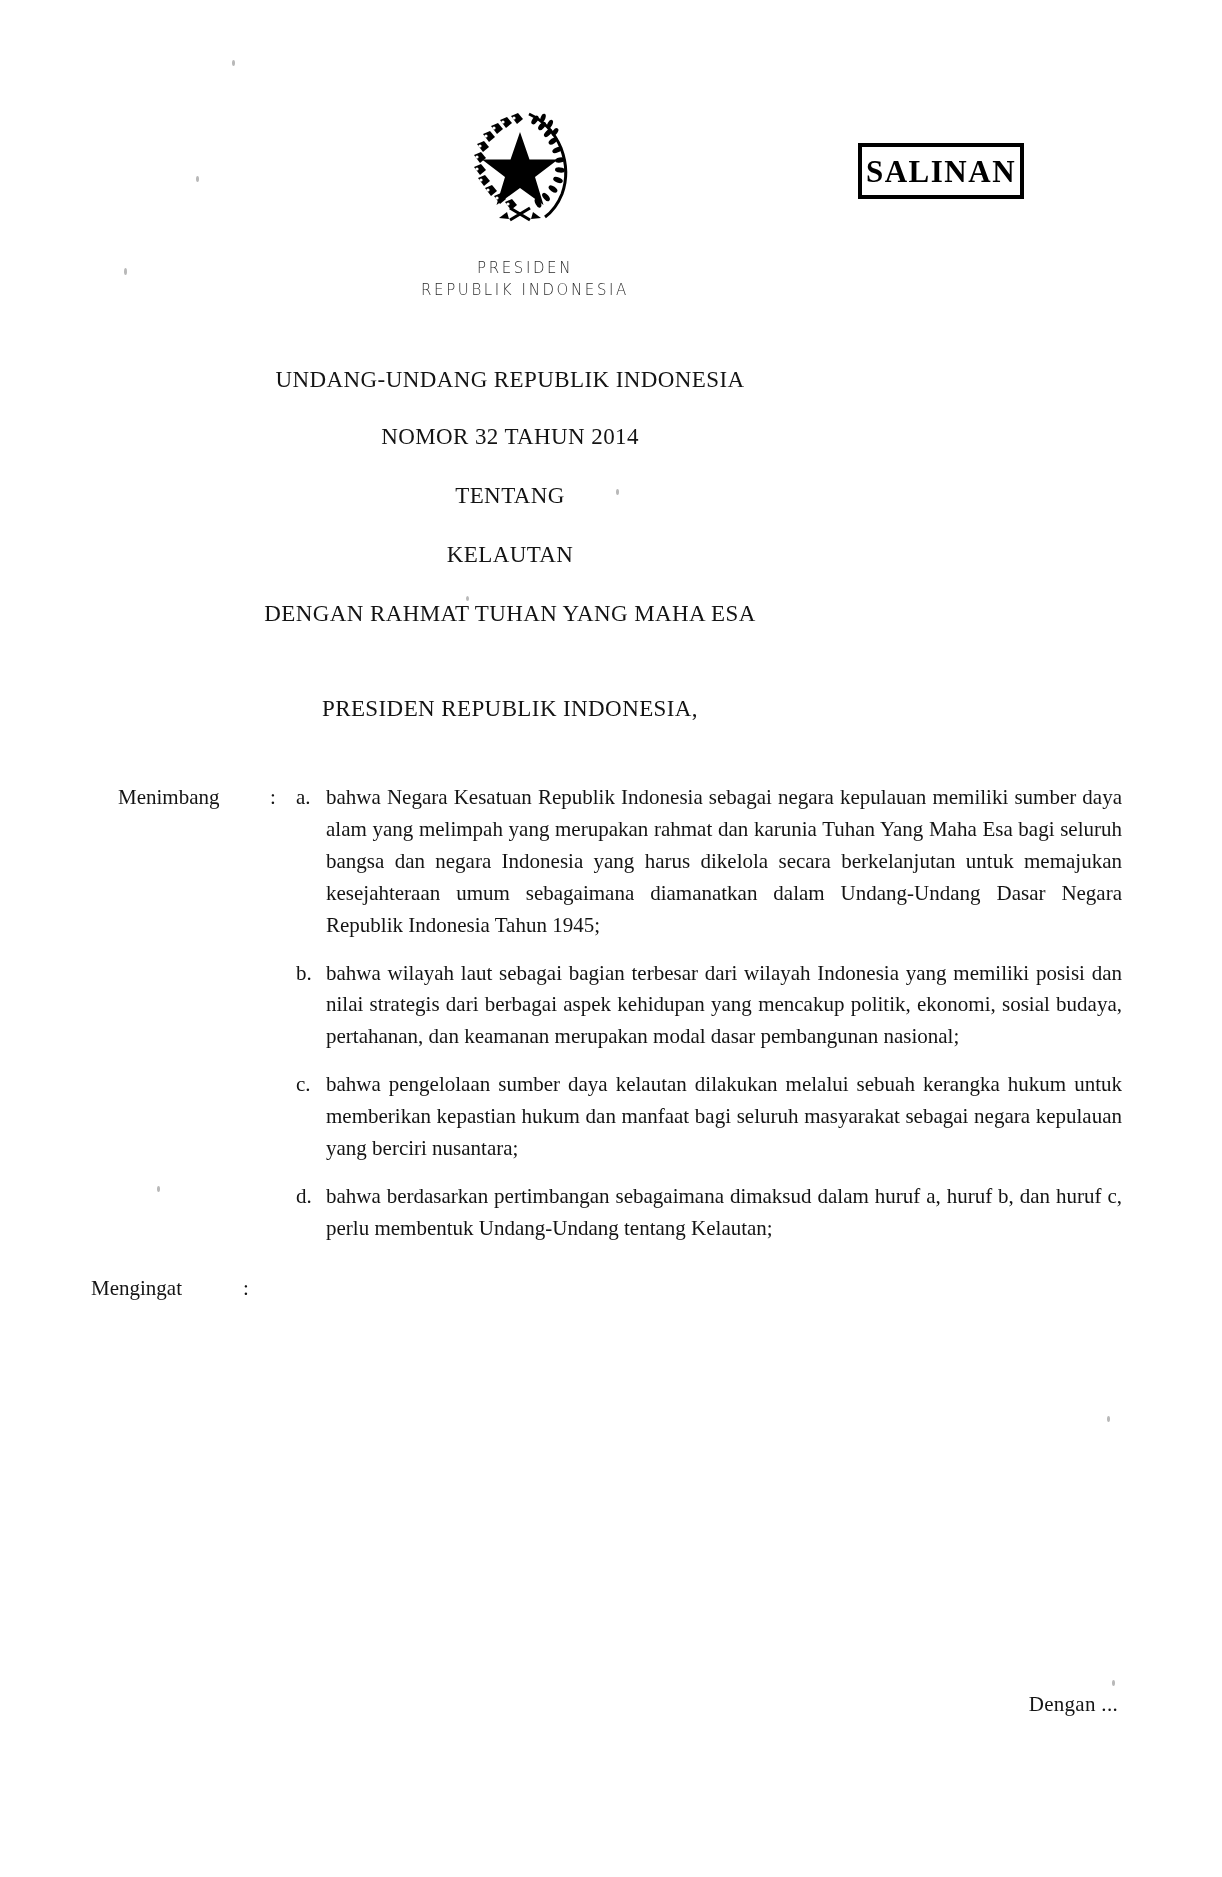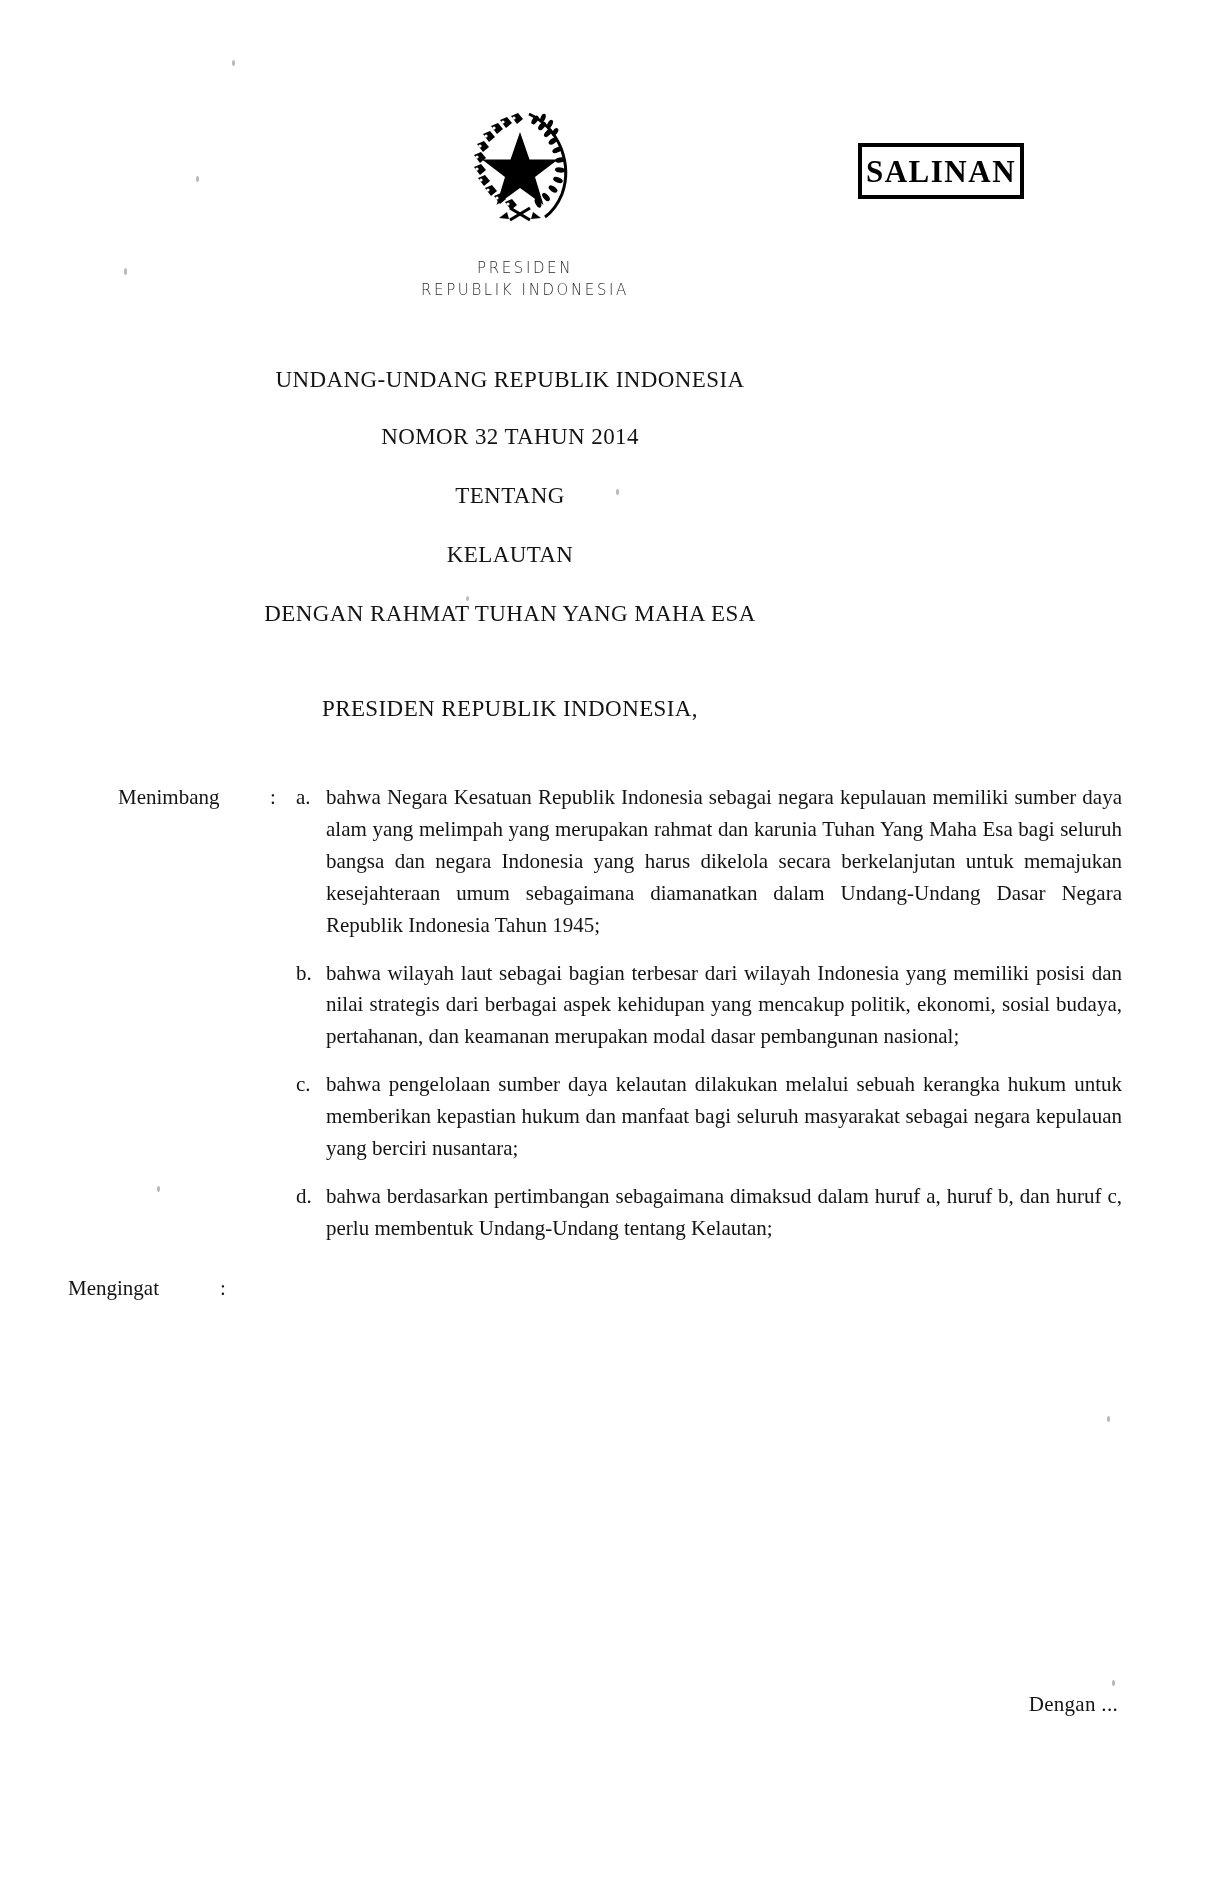--- a/index.html
+++ b/index.html
@@ -156,21 +156,21 @@
     font-size: 21px;
     line-height: 1.52;
     color: #141414;
     text-align: justify;
     text-justify: inter-word;
   }
 
   .clauses-gap { height: 28px; }
 
   
-  .mengingat-row .clause-label { margin-left: 68px; }
+  .mengingat-row .clause-label { margin-left: 91px; }
 
   
   .footer-note {
     position: absolute;
     right: 104px;
     top: 1692px;
     font-size: 21px;
     color: #141414;
     letter-spacing: 0.3px;
   }

